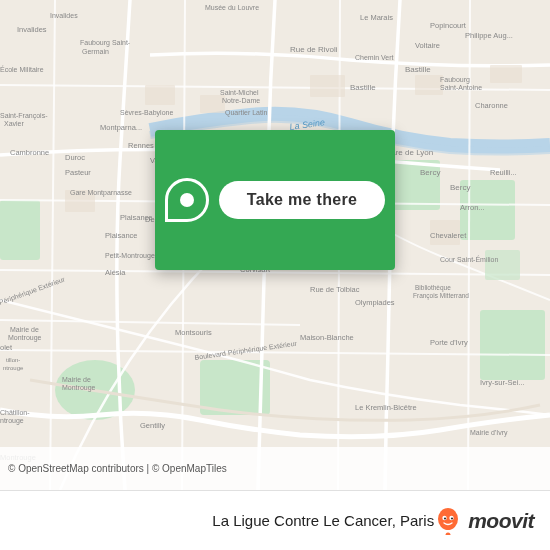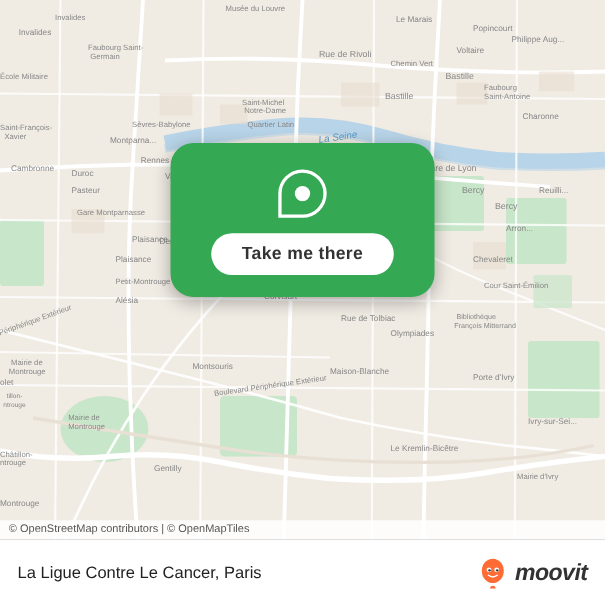--- a/index.html
+++ b/index.html
@@ -29,23 +29,23 @@
     }
 
     
     .action-card {
       position: absolute;
       top: 130px;
       left: 155px;
       width: 240px;
       height: 140px;
       background: #34a853;
-      border-radius: 21px;
+      border-radius: 4px;
       display: flex;
-      flex-direction: column;
+      flex-direction: row;
       align-items: center;
       justify-content: center;
       gap: 10px;
       box-shadow: 0 4px 15px rgba(0,0,0,0.3);
     }
 
     .location-pin {
       width: 44px;
       height: 44px;
       background: #34a853;
@@ -88,34 +88,34 @@
       letter-spacing: 0.3px;
     }
 
     
     .attribution {
       position: absolute;
       bottom: 0;
       left: 0;
       right: 0;
       background: rgba(255,255,255,0.85);
-      padding: 3px 8px;
+      padding: 16px 8px;
       font-size: 10px;
       color: #555;
     }
 
     
     .bottom-bar {
       width: 550px;
       height: 60px;
       background: white;
       border-top: 1px solid #e0e0e0;
       display: flex;
       align-items: center;
-      justify-content: space-between;
+      justify-content: flex-end;
       padding: 0 16px;
     }
 
     .place-name {
       font-size: 15px;
       color: #222;
       font-weight: 400;
     }
 
     .moovit-logo {

